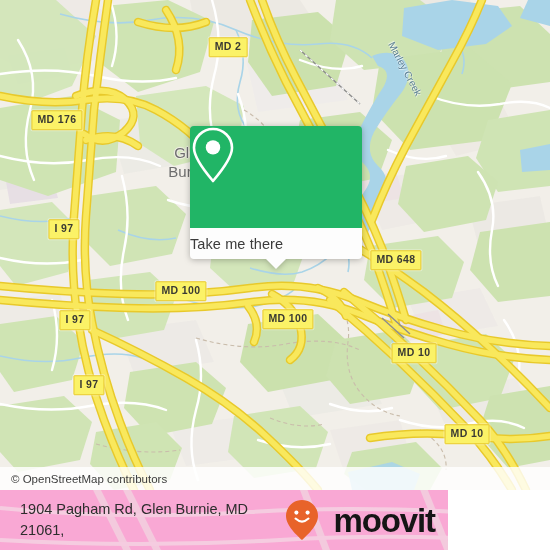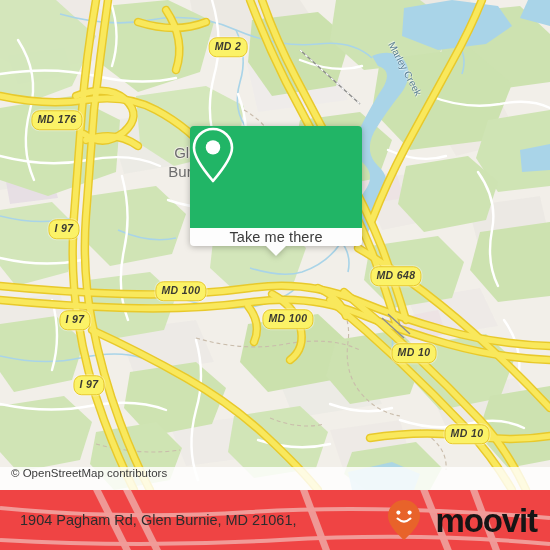--- a/index.html
+++ b/index.html
@@ -8,53 +8,53 @@
 
   #page{position:relative;width:550px;height:550px;overflow:hidden;background:#fff;}
 
   
   #map{position:absolute;left:0;top:0;width:550px;height:490px;overflow:hidden;
        background:#f2efe9;}
   #map svg{position:absolute;left:0;top:0;display:block;}
 
   
   .shield{position:absolute;background:#fbf267;border:1.6px solid #e8c92b;
-          border-radius:8px;color:#3a3a33;font-size:10.5px;font-weight:bold;
+          border-radius:1px;color:#3a3a33;font-size:10.5px;font-weight:bold;
           line-height:1;padding:3px 5px 4px 5px;white-space:nowrap;
           letter-spacing:.4px;transform:translate(-50%,-50%);
-          box-shadow:0 0 0 1px rgba(255,255,255,.35);font-style:italic;}
+          box-shadow:0 0 0 1px rgba(255,255,255,.35);}
 
   
   .place-label{position:absolute;transform:translate(-50%,0);text-align:center;
      color:#6e6e6e;font-size:15px;line-height:19px;font-weight:400;
      text-shadow:1px 0 1px #f2efe9,-1px 0 1px #f2efe9,0 1px 1px #f2efe9,0 -1px 1px #f2efe9;
      white-space:nowrap;margin-top:44px;}
   .water-label{position:absolute;color:#5b7f94;font-size:10px;white-space:nowrap;
      text-shadow:1px 0 1px rgba(255,255,255,.8),-1px 0 1px rgba(255,255,255,.8);}
 
   
   #callout{position:absolute;left:190px;top:126px;width:172px;
      filter:drop-shadow(0 1px 3px rgba(0,0,0,.28));}
   #callout .head{background:#21b566;height:102px;border-radius:4px 4px 0 0;
      display:flex;align-items:center;justify-content:center;}
-  #callout .foot{background:#fdfdfd;height:18px;border-radius:0 0 4px 4px;
-     display:flex;align-items:center;justify-content:center;}
+  #callout .foot{background:#fdfdfd;height:31px;border-radius:0 0 4px 4px;
+     display:flex;align-items:center;justify-content:flex-start;}
   #callout .foot span{color:#3b3b3b;font-size:14.5px;letter-spacing:.1px;}
   #callout .tail{position:absolute;left:50%;bottom:-10px;transform:translateX(-50%);
      width:0;height:0;border-left:11px solid transparent;border-right:11px solid transparent;
      border-top:11px solid #fdfdfd;}
 
   
   #attrib{position:absolute;left:0;top:467px;width:550px;height:23px;
-     background:rgba(255,255,255,.82);display:flex;}
+     background:rgba(255,255,255,.82);display:flex;align-items:center;}
   #attrib span{color:#3c3c3c;font-size:11.5px;padding-left:11px;}
 
   
-  #footer{position:absolute;left:0;top:490px;width:550px;height:60px;
-     background:#ef4444;overflow:hidden;}
+  #footer{position:absolute;left:0;top:490px;width:448px;height:60px;
+     background:#f9a8d4;overflow:hidden;}
   #footer .wm{position:absolute;left:0;top:0;width:550px;height:60px;opacity:.5;}
   #footer .inner{position:relative;height:60px;display:flex;align-items:center;
      justify-content:space-between;padding:0 13px 0 20px;box-sizing:border-box;}
   #addr{color:#2d2d2d;font-size:14.5px;line-height:21px;max-width:380px;}
   #logo{display:flex;align-items:center;gap:14px;}
   #logo .word{color:#151515;font-size:33px;line-height:33px;font-weight:bold;
      letter-spacing:-1.1px;}
 </style>
 </head>
 <body>
@@ -257,21 +257,21 @@
       <div>Burnie</div>
     </div>
 
     <div class="water-label" style="left:396px;top:40px;transform:rotate(62deg);transform-origin:left top;">Marley Creek</div>
 
     <div class="shield" style="left:228px;top:47px;">MD 2</div>
     <div class="shield" style="left:57px;top:120px;">MD 176</div>
     <div class="shield" style="left:64px;top:229px;">I 97</div>
     <div class="shield" style="left:181px;top:291px;">MD 100</div>
     <div class="shield" style="left:288px;top:319px;">MD 100</div>
-    <div class="shield" style="left:396px;top:276px;">MD 648</div>
+    <div class="shield" style="left:396px;top:260px;">MD 648</div>
     <div class="shield" style="left:414px;top:353px;">MD 10</div>
     <div class="shield" style="left:75px;top:320px;">I 97</div>
     <div class="shield" style="left:89px;top:385px;">I 97</div>
     <div class="shield" style="left:467px;top:434px;">MD 10</div>
 
     <div id="callout">
       <div class="head">
         <svg width="46" height="58" viewBox="0 0 46 58">
           <path d="M23 3 C12.5 3 4 11.4 4 21.8 C4 33 17.5 48.5 23 55 C28.5 48.5 42 33 42 21.8 C42 11.4 33.5 3 23 3 Z" fill="none" stroke="#ffffff" stroke-width="2.6" stroke-linejoin="round"></path>
           <circle cx="23" cy="21.4" r="7.2" fill="#ffffff"></circle>

